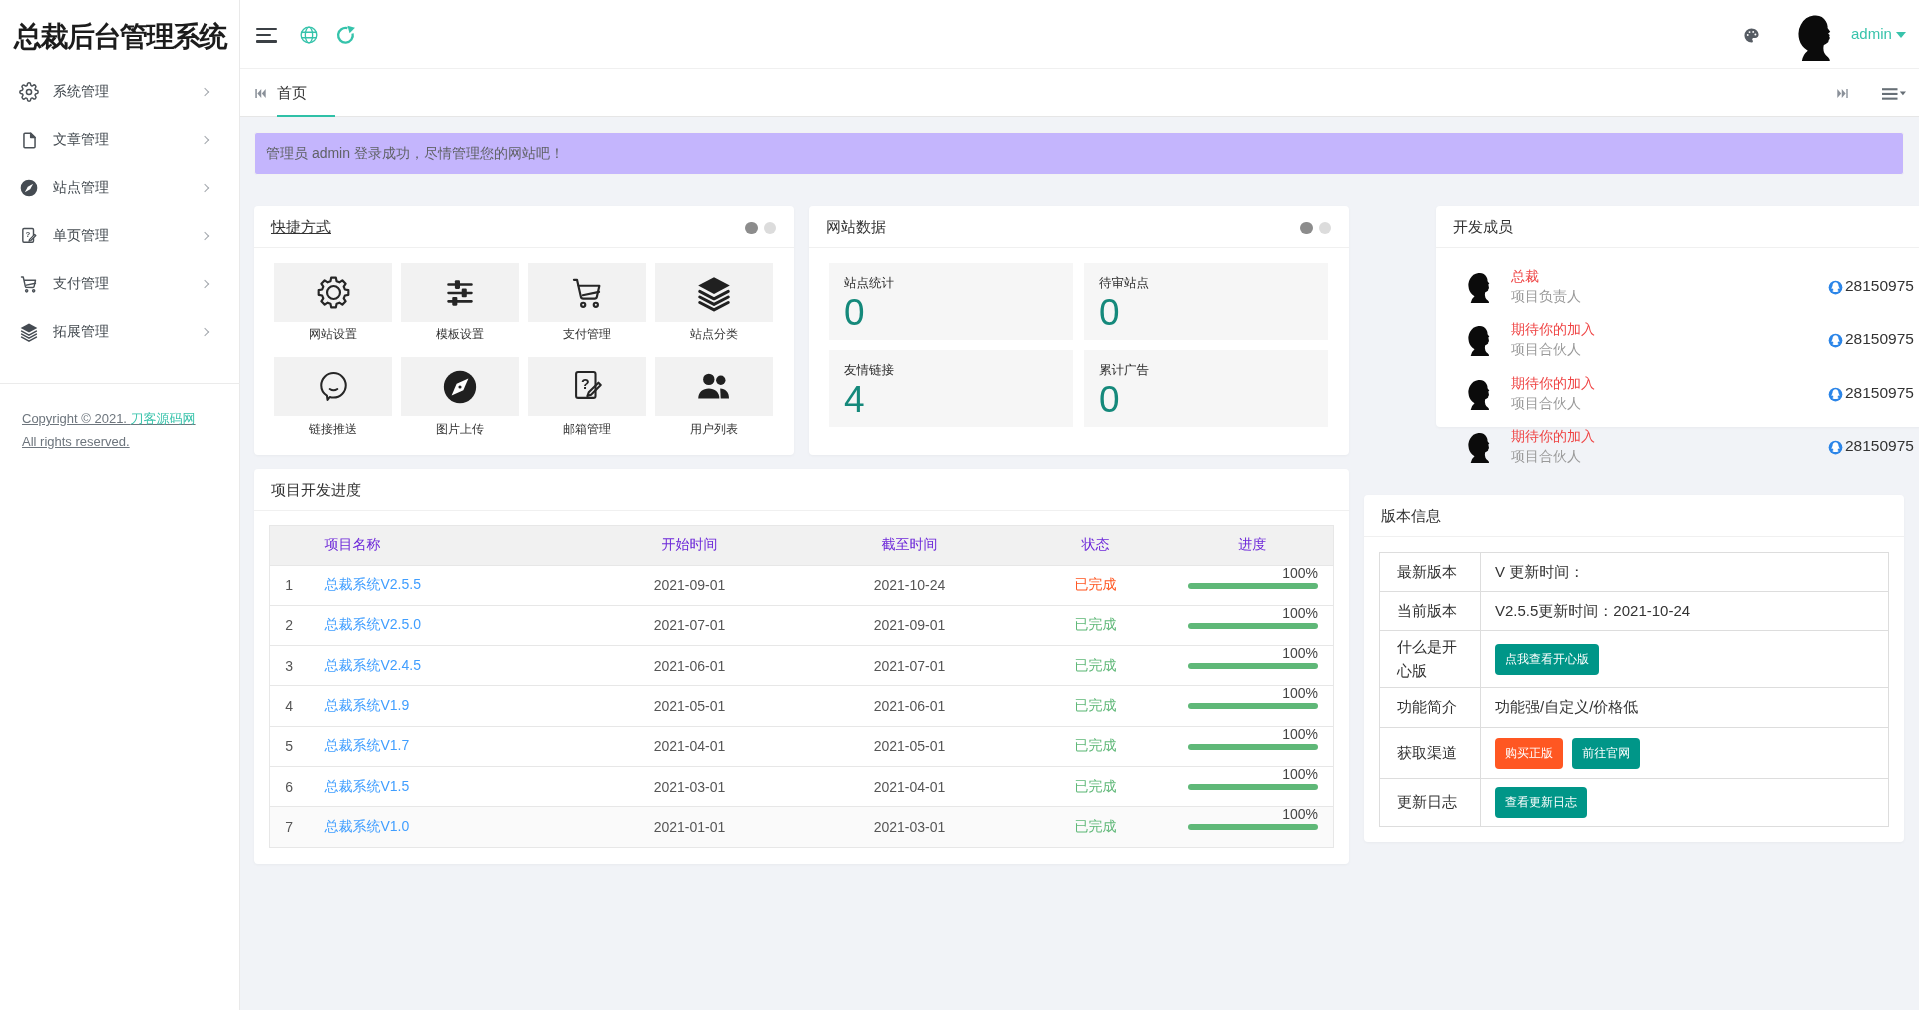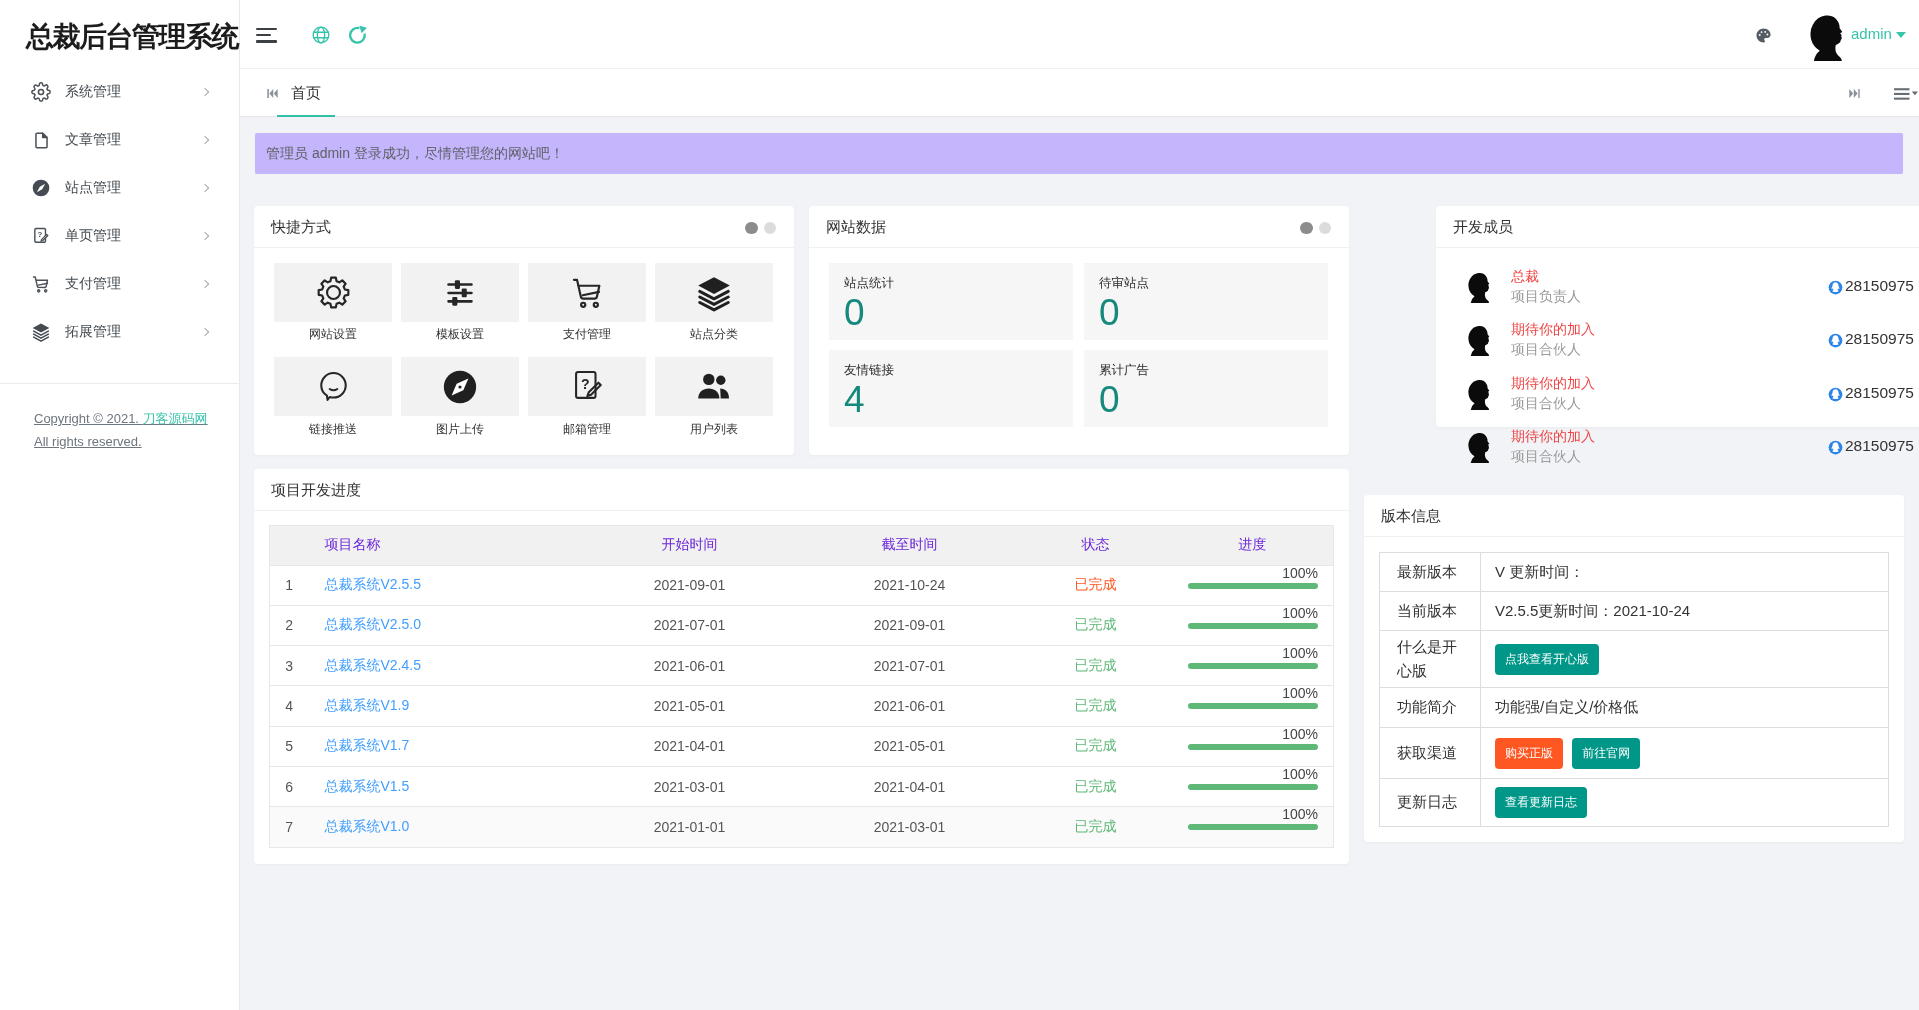--- a/index.html
+++ b/index.html
@@ -1,38 +1,38 @@
 <!DOCTYPE html>
 <html lang="zh"><head>
 <meta charset="utf-8">
 <title>总裁后台管理系统</title>
 <style>
 *{margin:0;padding:0;box-sizing:border-box;}
 svg{display:block;}
 html,body{width:1919px;height:1010px;overflow:hidden;font-family:"Liberation Sans",sans-serif;background:#f1f3f7;color:#333;}
-.abs{position:absolute;padding-left:12px;}
+.abs{position:absolute;}
 #stage{position:relative;width:1919px;height:1010px;}
 
 #sidebar{left:0;top:0;width:240px;height:1010px;background:#fff;border-right:1px solid #e9e9e9;}
 #logo{height:68px;line-height:73px;padding-left:14px;font-family:"Liberation Serif",serif;font-weight:bold;font-size:28px;color:#1c1c1c;letter-spacing:-1.5px;white-space:nowrap;}
 .mitem{position:relative;height:48px;display:flex;align-items:center;}
 .mitem .mic{width:20px;height:20px;margin-left:19px;display:flex;align-items:center;justify-content:center;}
 .mitem .mtx{margin-left:14px;font-size:14px;color:#434a50;}
 .mitem .arr{position:absolute;right:31px;top:50%;width:6px;height:6px;border-top:1.4px solid #a3a8ad;border-right:1.4px solid #a3a8ad;transform:translateY(-50%) rotate(45deg);}
 #sidesep{left:0;top:383px;width:240px;border-top:1px solid #ebebeb;}
 #copyright{left:22px;top:407px;font-size:13px;color:#6d757d;line-height:23px;text-decoration:underline;}
 #copyright a{color:#38c3ab;text-decoration:none;}
 
 #header{left:240px;top:0;width:1679px;height:69px;background:#fff;border-bottom:1px solid #f0f0f0;}
 .hline{position:absolute;height:2.6px;background:#3b4045;border-radius:1px;}
 #admin{position:absolute;left:1611px;top:0;height:68px;line-height:68px;font-size:15px;color:#38c3ab;}
 .caret{position:absolute;width:0;height:0;border-left:5px solid transparent;border-right:5px solid transparent;border-top:6px solid #38c3ab;}
 
 #tabbar{left:240px;top:69px;width:1679px;height:48px;background:#fff;border-bottom:1px solid #e6e6e6;}
-#tab1{position:absolute;left:37px;top:0;width:58px;height:48px;text-align:center;line-height:48px;font-size:15px;color:#333;border-bottom:2px solid #2fc0a7;}
+#tab1{position:absolute;left:37px;top:0;width:58px;height:48px;line-height:48px;font-size:15px;color:#333;border-bottom:2px solid #2fc0a7;}
 
 .card{position:absolute;background:#fff;border-radius:4px;box-shadow:0 1px 3px rgba(0,0,0,0.04);}
 .chead{height:42px;line-height:42px;padding-left:17px;font-size:15px;color:#333;border-bottom:1px solid #f0f0f0;position:relative;}
 .dots{position:absolute;right:18px;top:15.5px;display:flex;}
 .dots i{display:block;width:12.5px;height:12.5px;border-radius:50%;margin-left:6px;}
 .dots .d1{background:#8c8c8c;}
 .dots .d2{background:#dcdcdc;}
 
 #alert{left:254px;top:132px;width:1650px;height:43px;background:#c4b5fd;border-radius:3px;border:1px solid #f2f2f2;line-height:41px;padding-left:11px;font-size:14px;color:#606266;}
 
@@ -204,21 +204,21 @@
           <rect x="0" y="0.2" width="15.5" height="2.1"></rect>
           <rect x="0" y="4.9" width="15.5" height="2.1"></rect>
           <rect x="0" y="9.6" width="15.5" height="2.1"></rect>
           <path d="M17.8 3.4h6.2l-3.1 3.8z"></path>
         </svg>
       </span>
   </div>
 
   <div class="abs" id="alert">管理员 admin 登录成功，尽情管理您的网站吧！</div>
 
-  <div class="card" style="left:254px;top:206px;width:540px;height:249px;">
+  <div class="card" style="left:254px;top:206px;width:540px;height:249px;text-decoration:underline;">
     <div class="chead">快捷方式<span class="dots">
           <i class="d1"></i>
           <i class="d2"></i>
         </span></div>
     <div class="scell" style="left:20px;top:57px;">
         <svg width="37" height="37" viewBox="0 0 36 36" fill="none" stroke="#262626" stroke-width="2.1" stroke-linejoin="round">
           <path d="M29.00 15.02 L32.42 15.71 L32.42 20.29 L29.00 20.98 L27.89 23.68 L29.81 26.58 L26.58 29.81 L23.68 27.89 L20.98 29.00 L20.29 32.42 L15.71 32.42 L15.02 29.00 L12.32 27.89 L9.42 29.81 L6.19 26.58 L8.11 23.68 L7.00 20.98 L3.58 20.29 L3.58 15.71 L7.00 15.02 L8.11 12.32 L6.19 9.42 L9.42 6.19 L12.32 8.11 L15.02 7.00 L15.71 3.58 L20.29 3.58 L20.98 7.00 L23.68 8.11 L26.58 6.19 L29.81 9.42 L27.89 12.32 Z"></path>
           <circle cx="18" cy="18" r="6.3"></circle>
         </svg>
       </div>

